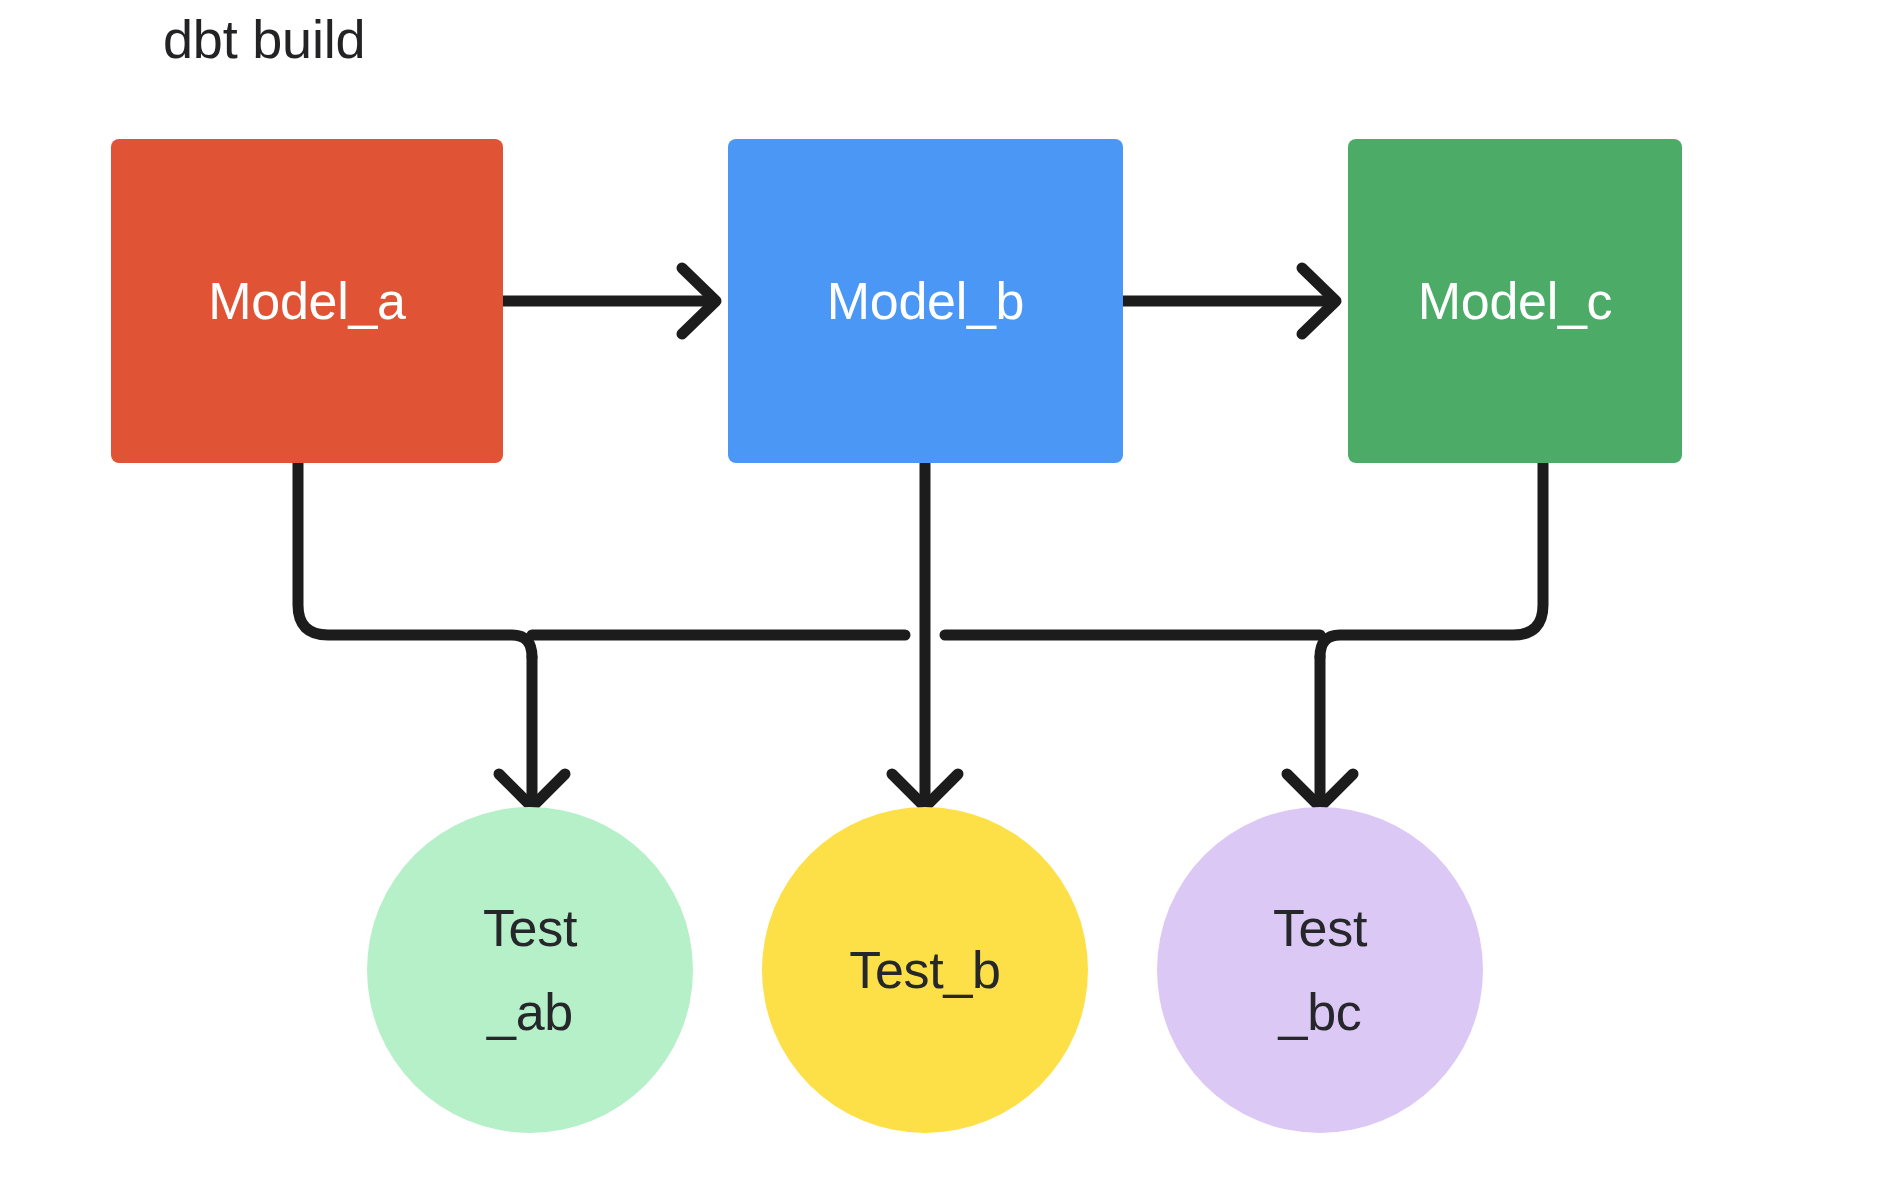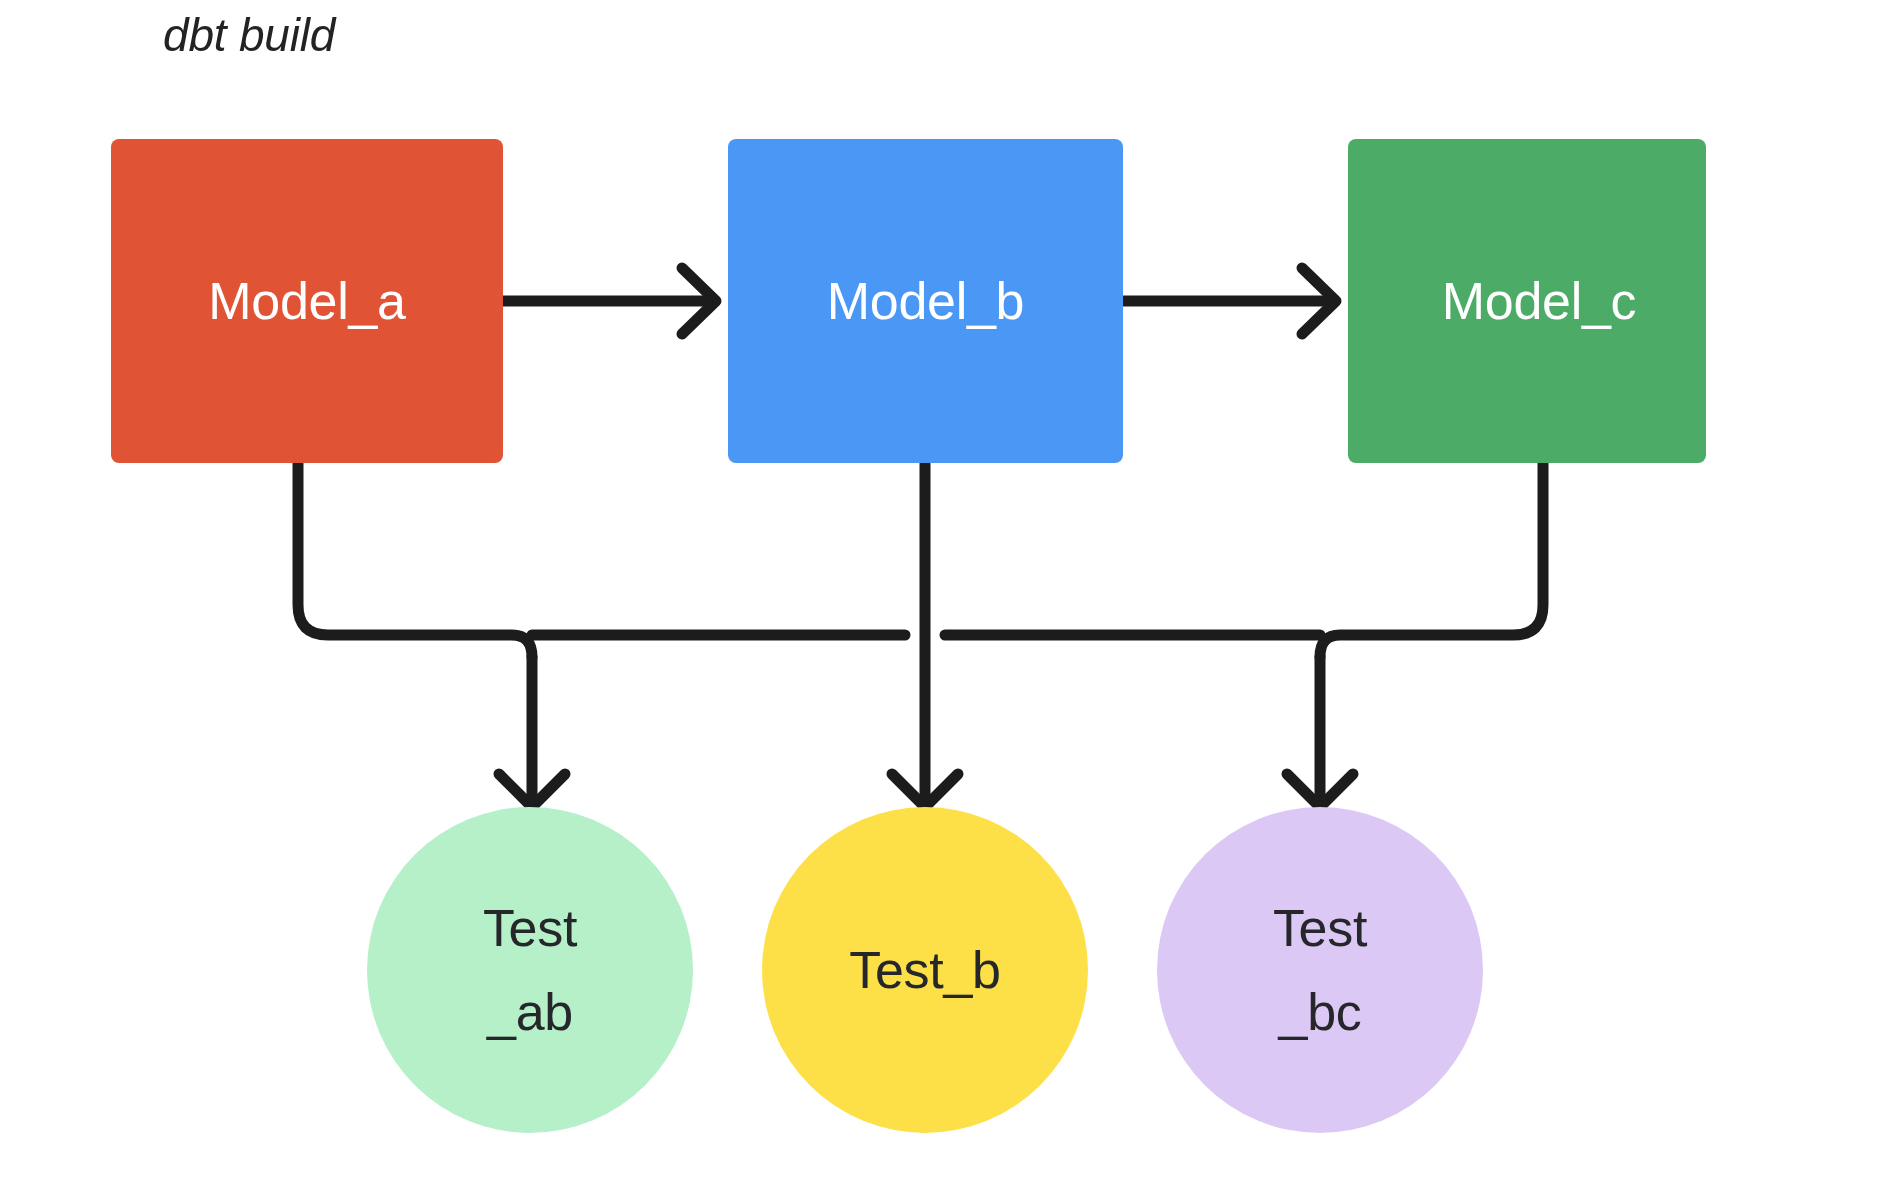--- a/index.html
+++ b/index.html
@@ -21,25 +21,24 @@
     position: absolute;
     left: 0;
     top: 0;
     width: 1880px;
     height: 1186px;
   }
   .diagram-title {
     position: absolute;
     left: 163px;
     top: 8px;
-    font-size: 46px;
+    font-size: 54px;
     color: #232326;
     letter-spacing: -0.2px;
     white-space: nowrap;
-    font-style: italic;
   }
   .node-box {
     position: absolute;
     border-radius: 8px;
     display: flex;
     align-items: center;
     justify-content: center;
     color: #ffffff;
     font-size: 52px;
     letter-spacing: -0.3px;
@@ -113,21 +112,21 @@
   </svg>
 
   <div class="node-box" style="left:728px; top:139px; width:395px; height:324px; background:#4a97f5;">
     <span>Model_b</span>
   </div>
 
   <div class="node-box" style="left:111px; top:139px; width:392px; height:324px; background:#e05435;">
     <span>Model_a</span>
   </div>
 
-  <div class="node-box" style="left:1348px; top:139px; width:334px; height:324px; background:#4dab68;padding-left:24px;">
+  <div class="node-box" style="left:1348px; top:139px; width:334px; height:324px; background:#4dab68;">
     <span>Model_c</span>
   </div>
 
   <div class="node-circle" style="left:367px; top:807px; width:326px; height:326px; background:#b5f0c8;">
     <span class="line">Test</span>
     <span class="line">_ab</span>
   </div>
 
   <div class="node-circle" style="left:762px; top:807px; width:326px; height:326px; background:#fde047;">
     <span class="line">Test_b</span>

